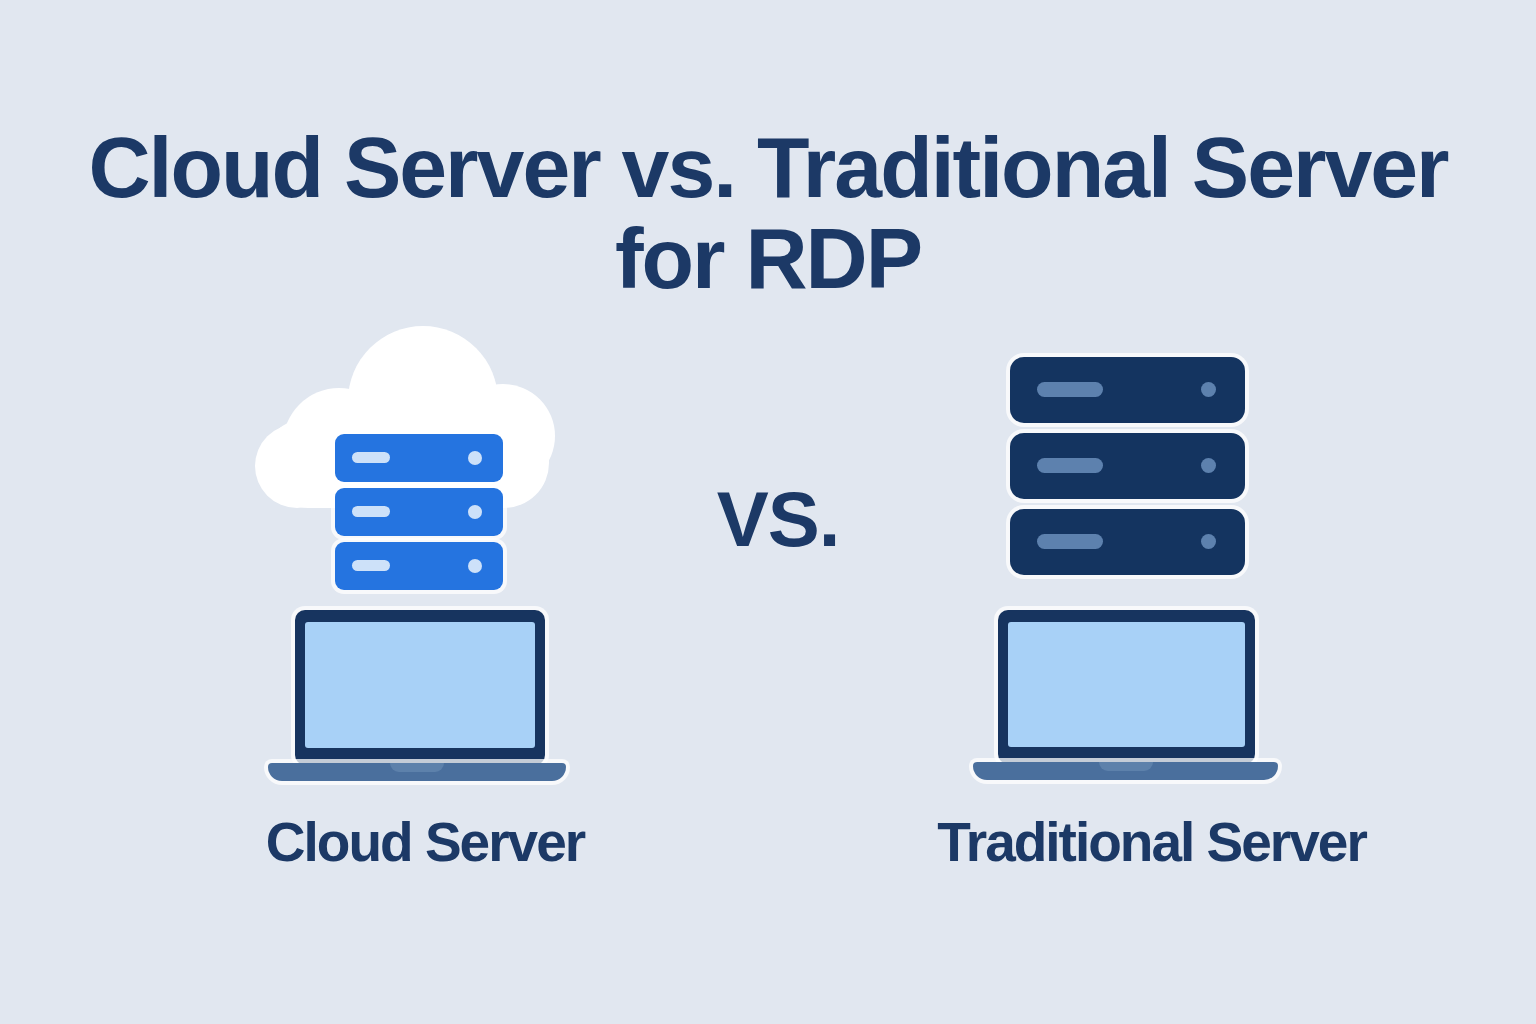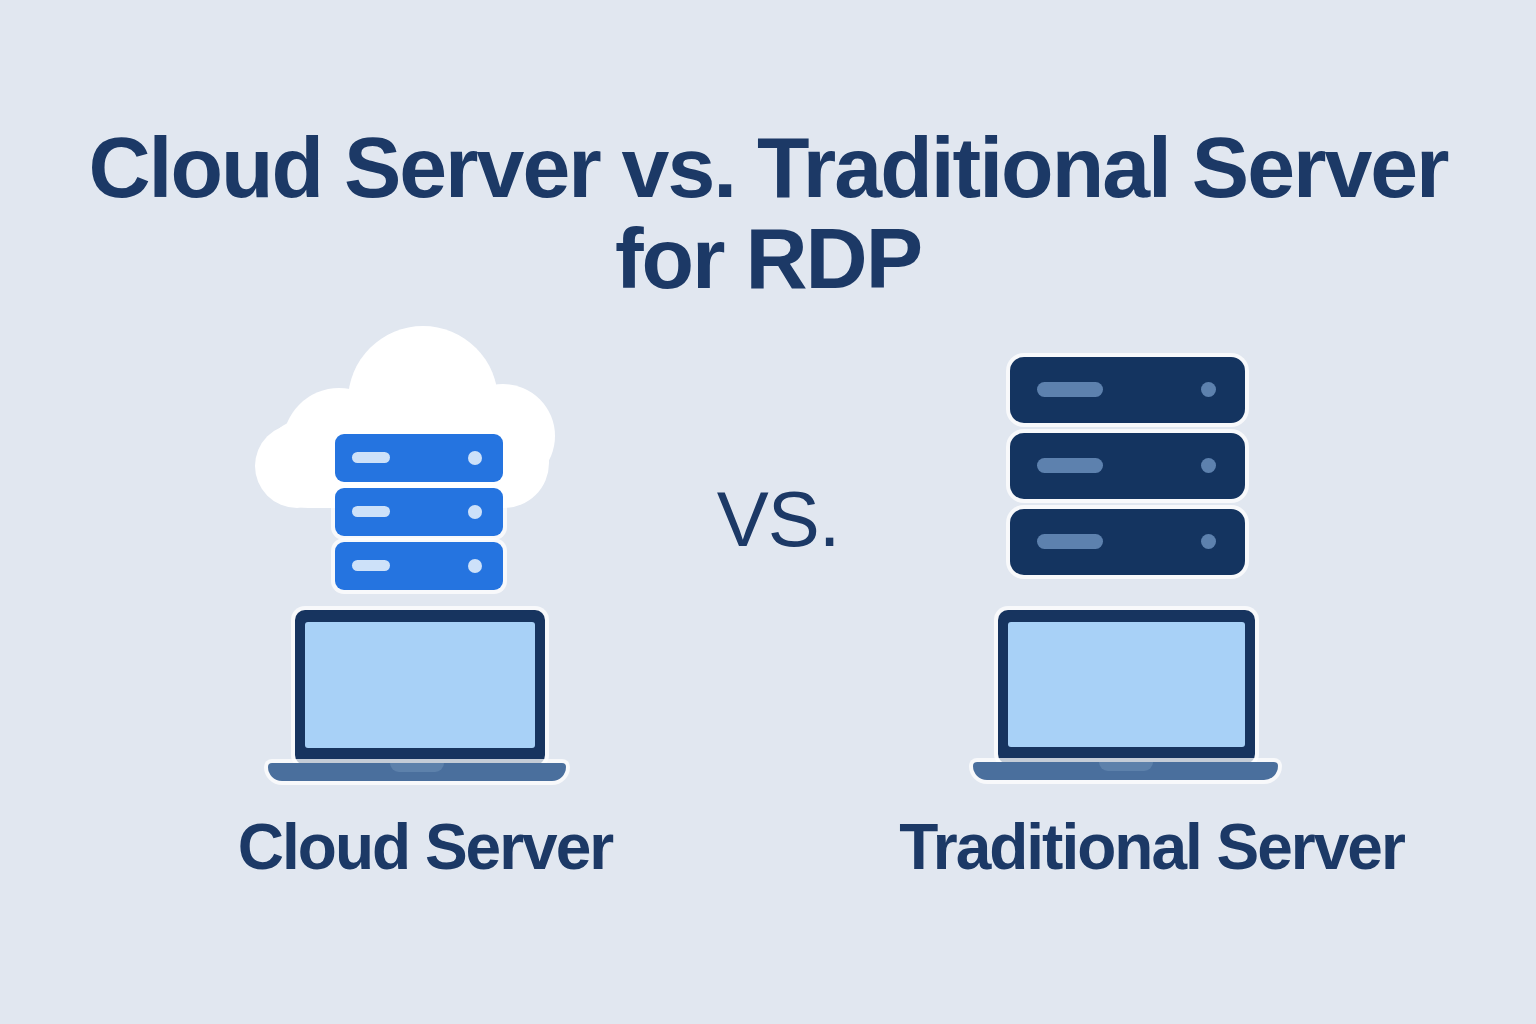--- a/index.html
+++ b/index.html
@@ -15,27 +15,27 @@
     position:absolute;left:0;right:0;top:122px;
     text-align:center;
     color:var(--navy_text,#1c3966);
     font-size:86px;font-weight:700;line-height:1.06;
     letter-spacing:-2px;
   }
   .vs{
     position:absolute;left:648px;top:474px;width:260px;
     text-align:center;
     color:var(--navy_text,#1c3966);
-    font-size:78px;font-weight:400;letter-spacing:-1px;
+    font-size:78px;font-weight:700;letter-spacing:-1px;
   }
   .caption{
     position:absolute;top:810px;
     text-align:center;
     color:var(--navy_text,#1c3966);
-    font-size:64px;font-weight:700;letter-spacing:-2px;
+    font-size:55px;font-weight:700;letter-spacing:-2px;
   }
   .caption.left{left:170px;width:510px;}
   .caption.right{left:844px;width:615px;}
   
   .cloud{position:absolute;left:255px;top:326px;width:300px;height:182px;}
   .cloud .blob{position:absolute;background:var(--cloud_white,#ffffff);border-radius:50%;}
   .cloud .b1{left:93px;top:0;width:150px;height:150px;}
   .cloud .b2{left:28px;top:62px;width:112px;height:112px;}
   .cloud .b3{left:0;top:98px;width:84px;height:84px;}
   .cloud .b4{left:196px;top:58px;width:104px;height:104px;}

